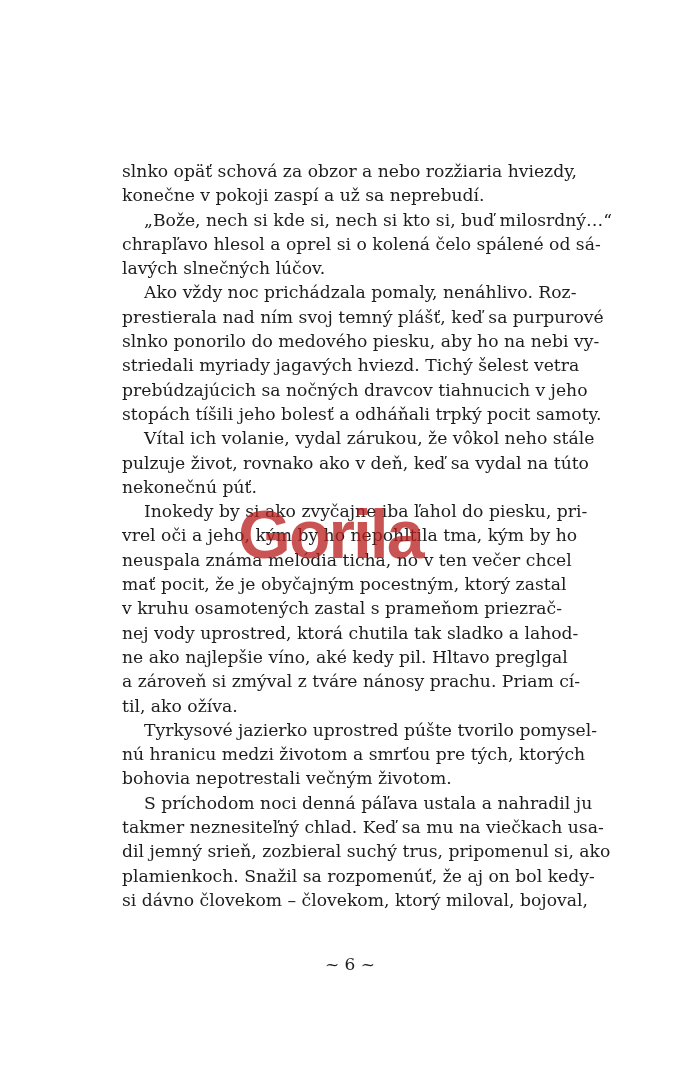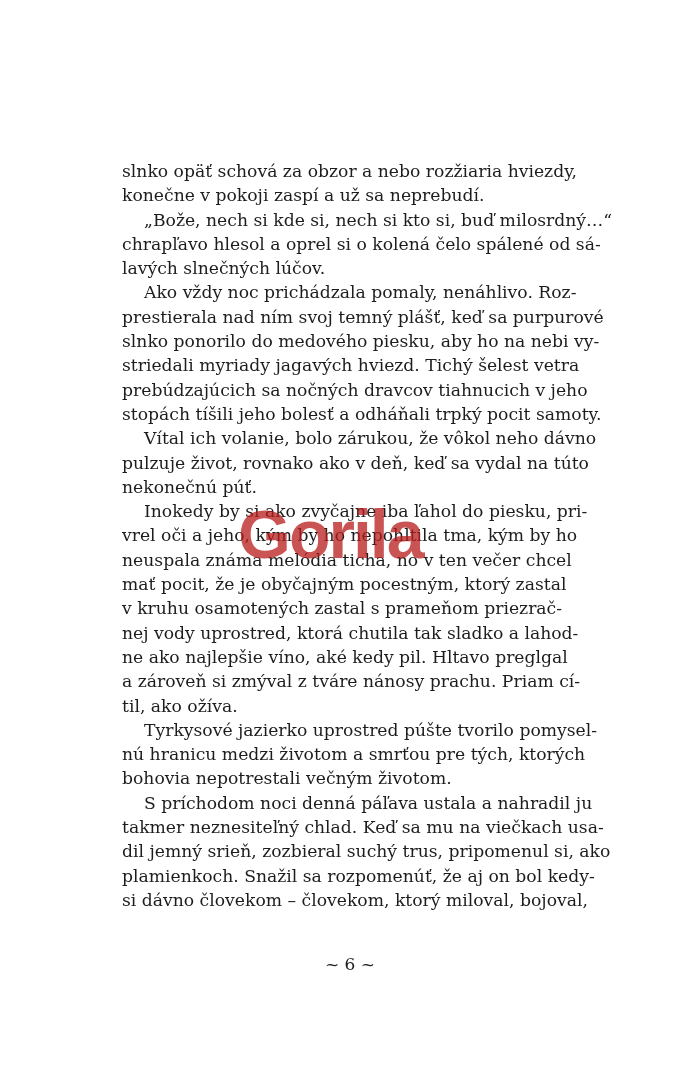--- a/index.html
+++ b/index.html
@@ -30,21 +30,21 @@
     </div>
     <div class="para">
       <span class="line indent">Ako vždy noc prichádzala pomaly, nenáhlivo. Roz-</span>
       <span class="line">prestierala nad ním svoj temný plášť, keď sa purpurové</span>
       <span class="line">slnko ponorilo do medového piesku, aby ho na nebi vy-</span>
       <span class="line">striedali myriady jagavých hviezd. Tichý šelest vetra</span>
       <span class="line">prebúdzajúcich sa nočných dravcov tiahnucich v jeho</span>
       <span class="line last">stopách tíšili jeho bolesť a odháňali trpký pocit samoty.</span>
     </div>
     <div class="para">
-      <span class="line indent">Vítal ich volanie, bolo zárukou, že vôkol neho dávno</span>
+      <span class="line indent">Vítal ich volanie, vydal zárukou, že vôkol neho stále</span>
       <span class="line">pulzuje život, rovnako ako v deň, keď sa vydal na túto</span>
       <span class="line last">nekonečnú púť.</span>
     </div>
     <div class="para">
       <span class="line indent">Inokedy by si ako zvyčajne iba ľahol do piesku, pri-</span>
       <span class="line">vrel oči a jeho, kým by ho nepohltila tma, kým by ho</span>
       <span class="line">neuspala známa melódia ticha, no v ten večer chcel</span>
       <span class="line">mať pocit, že je obyčajným pocestným, ktorý zastal</span>
       <span class="line">v kruhu osamotených zastal s prameňom priezrač-</span>
       <span class="line">nej vody uprostred, ktorá chutila tak sladko a lahod-</span>

